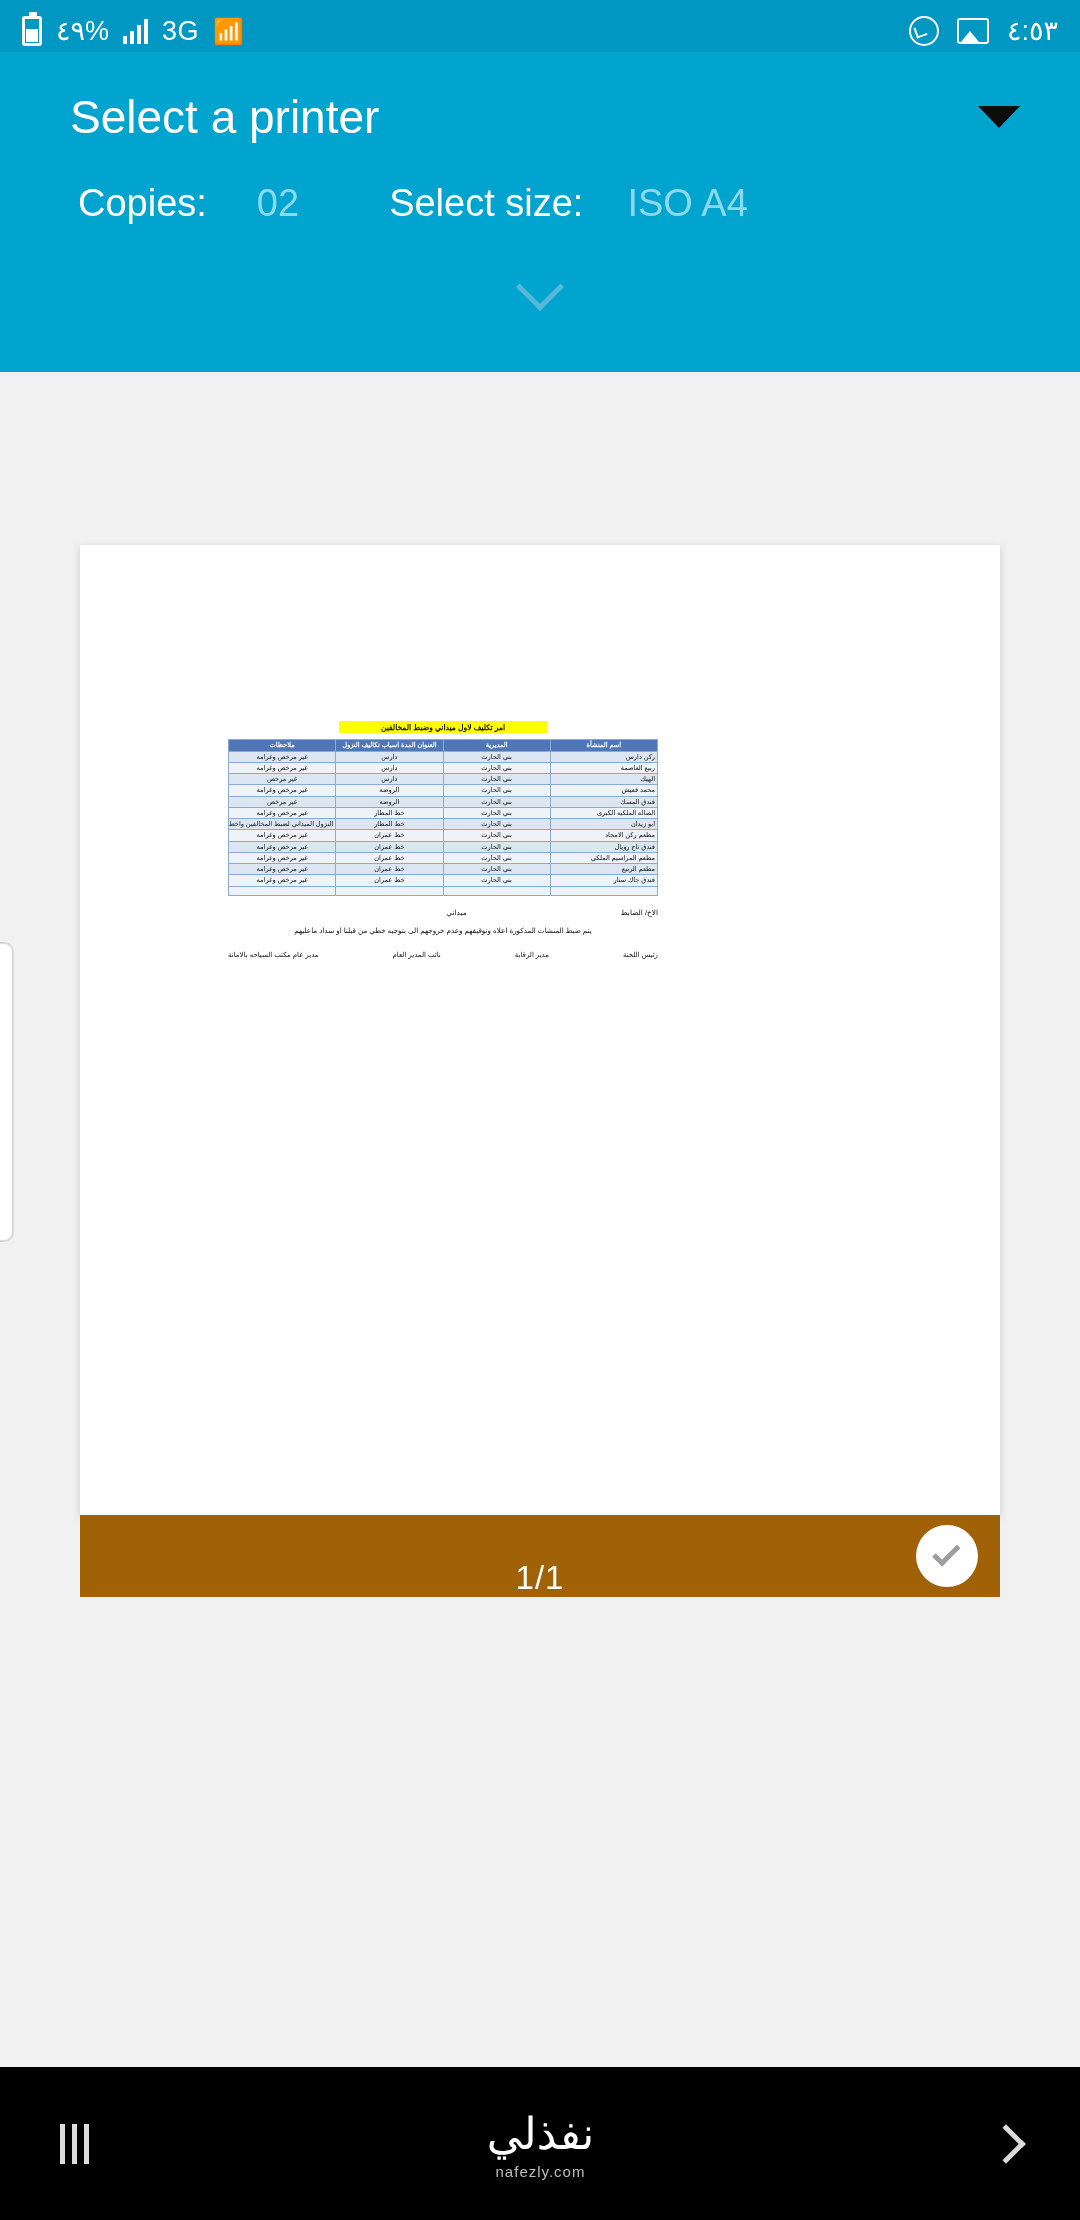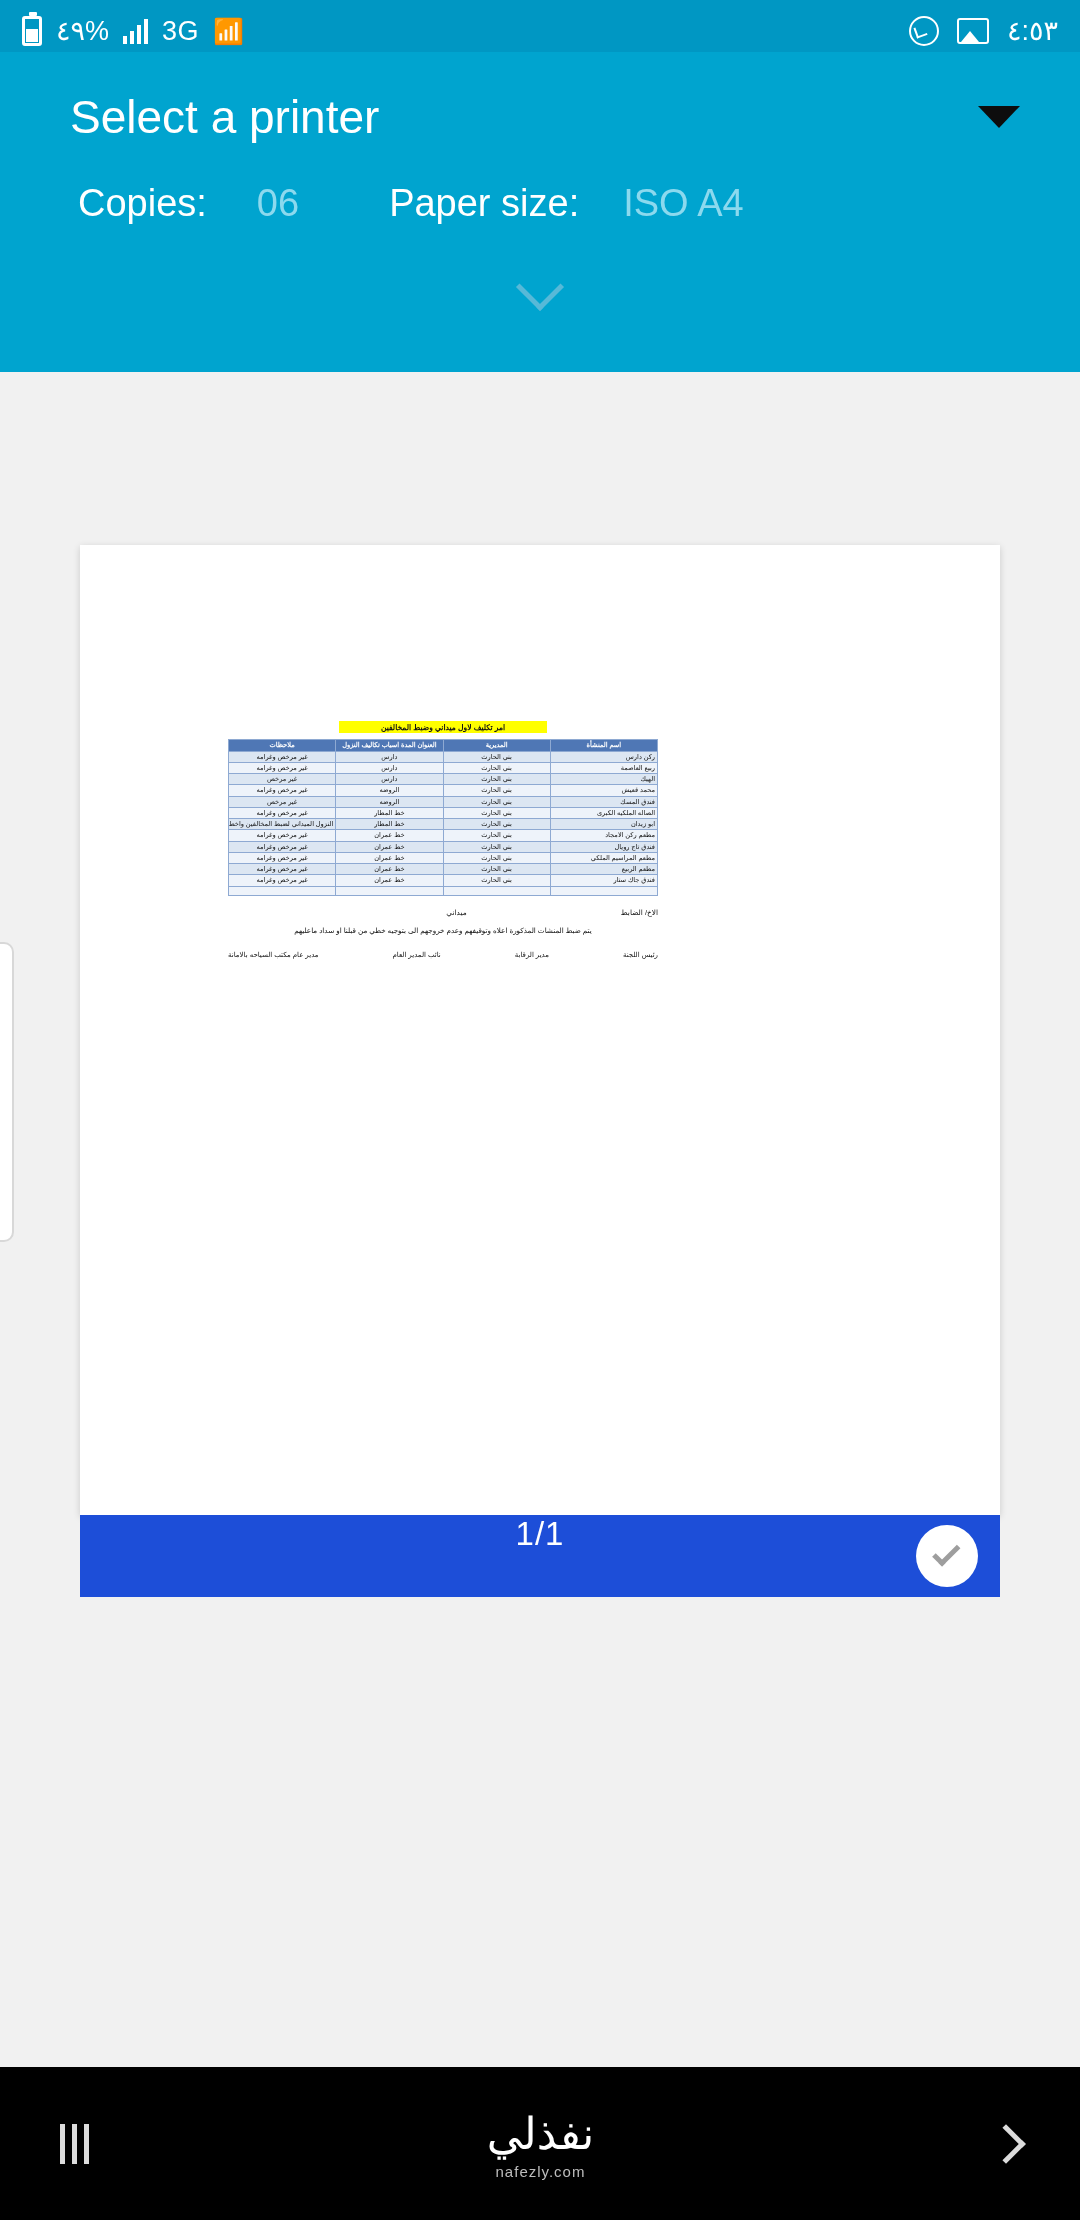--- a/index.html
+++ b/index.html
@@ -149,21 +149,21 @@
   .doc-line .lead { font-weight: normal; margin-top: 16px; }
   .doc-para { margin-top: 9px; font-size: 7.2px; text-align: center; }
   .sign-row {
     margin-top: 16px; display: flex; justify-content: space-between;
     font-size: 7px; direction: rtl;
   }
 
   
   .pager {
     position: absolute; left: 80px; top: 1133px; width: 920px; height: 82px;
-    background: #1d4ed8; display: flex; align-items: flex-start; justify-content: center;
+    background: #a16207; display: flex; align-items: flex-end; justify-content: center;
   }
   .pager-label { color: #ffffff; font-size: 33px; letter-spacing: 1px; }
   .confirm-btn {
     position: absolute; right: 22px; top: 50%; transform: translateY(-50%);
     width: 62px; height: 62px; border-radius: 50%; background: #ffffff;
     display: flex; align-items: center; justify-content: center;
   }
   .confirm-btn .tick {
     width: 26px; height: 14px;
     border-left: 5px solid #9e9e9e; border-bottom: 5px solid #9e9e9e;
@@ -213,22 +213,22 @@
     </div>
   </div>
 
   <div class="header">
     <div class="printer-row">
       <span class="printer-title">Select a printer</span>
       <span class="caret-down"></span>
     </div>
     <div class="settings-row">
       <span class="lbl">Copies:</span>
-      <span class="val copies-val">06</span>
-      <span class="lbl paper-lbl">Paper size:</span>
+      <span class="val copies-val">02</span>
+      <span class="lbl paper-lbl">Select size:</span>
       <span class="val paper-val">ISO A4</span>
     </div>
     <div class="expand-arrow">
       <span class="chev"></span>
     </div>
   </div>
 
   <div class="preview-area">
     <div class="side-tab"></div>
 

